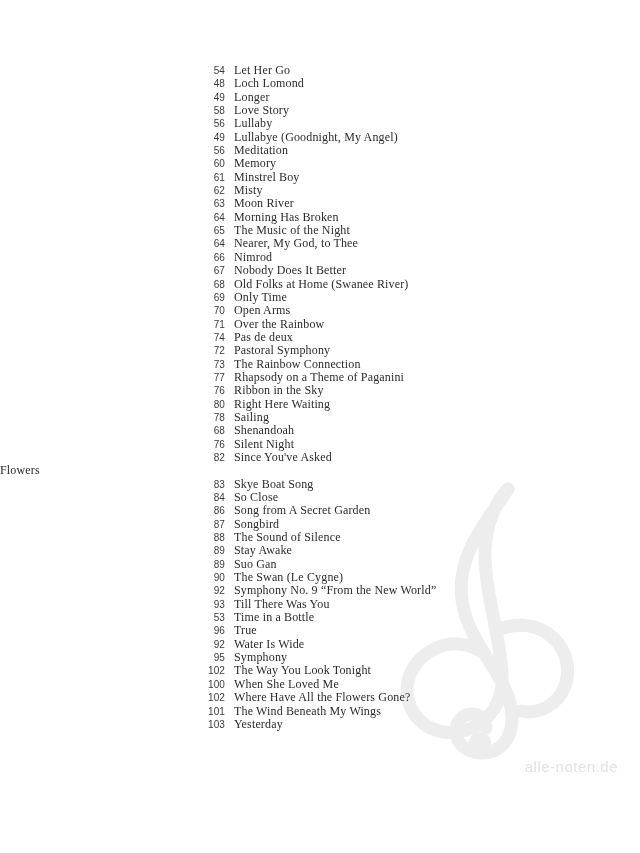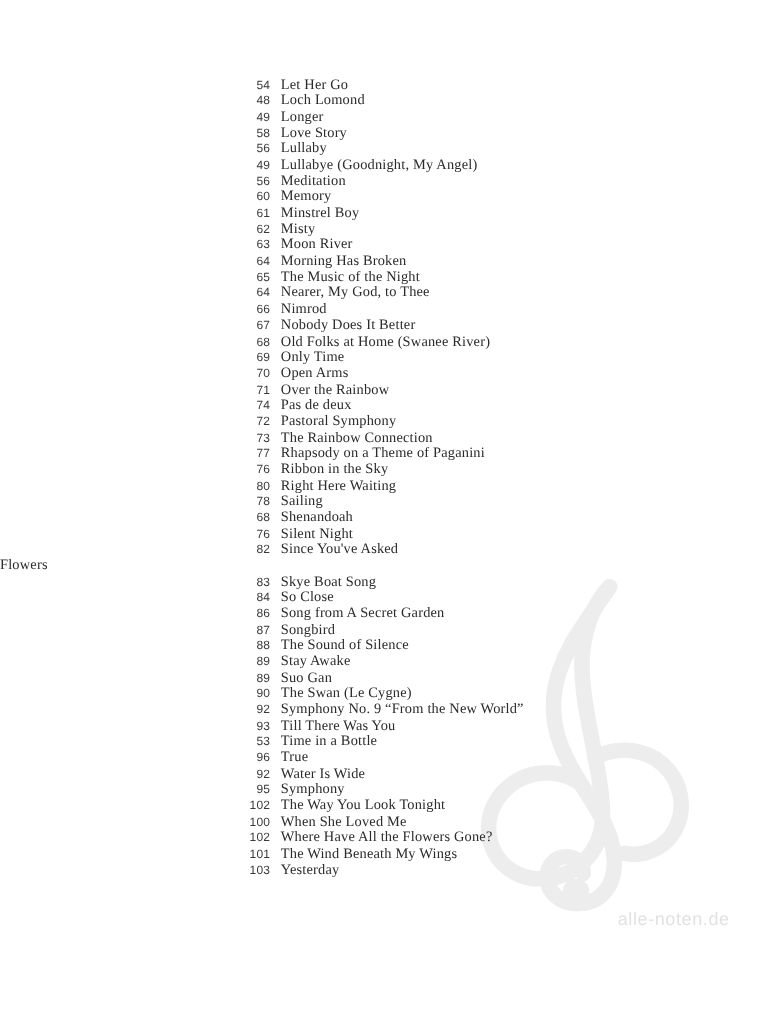--- a/index.html
+++ b/index.html
@@ -30,21 +30,21 @@
     pointer-events: none;
     z-index: 0;
   }
   .watermark svg {
     display: block;
     width: 100%;
     height: 100%;
   }
   .watermark-text {
     position: absolute;
-    right: 32px;
+    right: 22px;
     bottom: 78px;
     font-size: 15px;
     letter-spacing: 0.5px;
     color: #e2e2e2;
     z-index: 1;
     pointer-events: none;
     font-family: "Liberation Sans", sans-serif;
   }
   .index-list {
     position: absolute;

